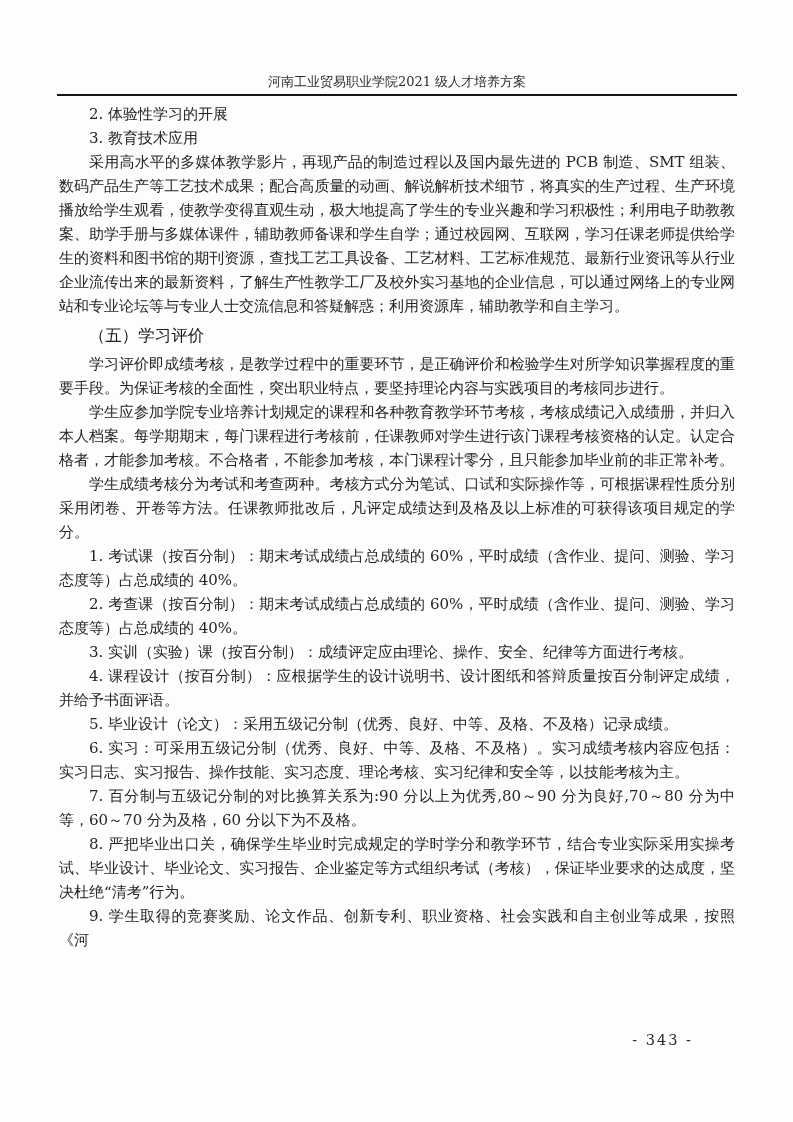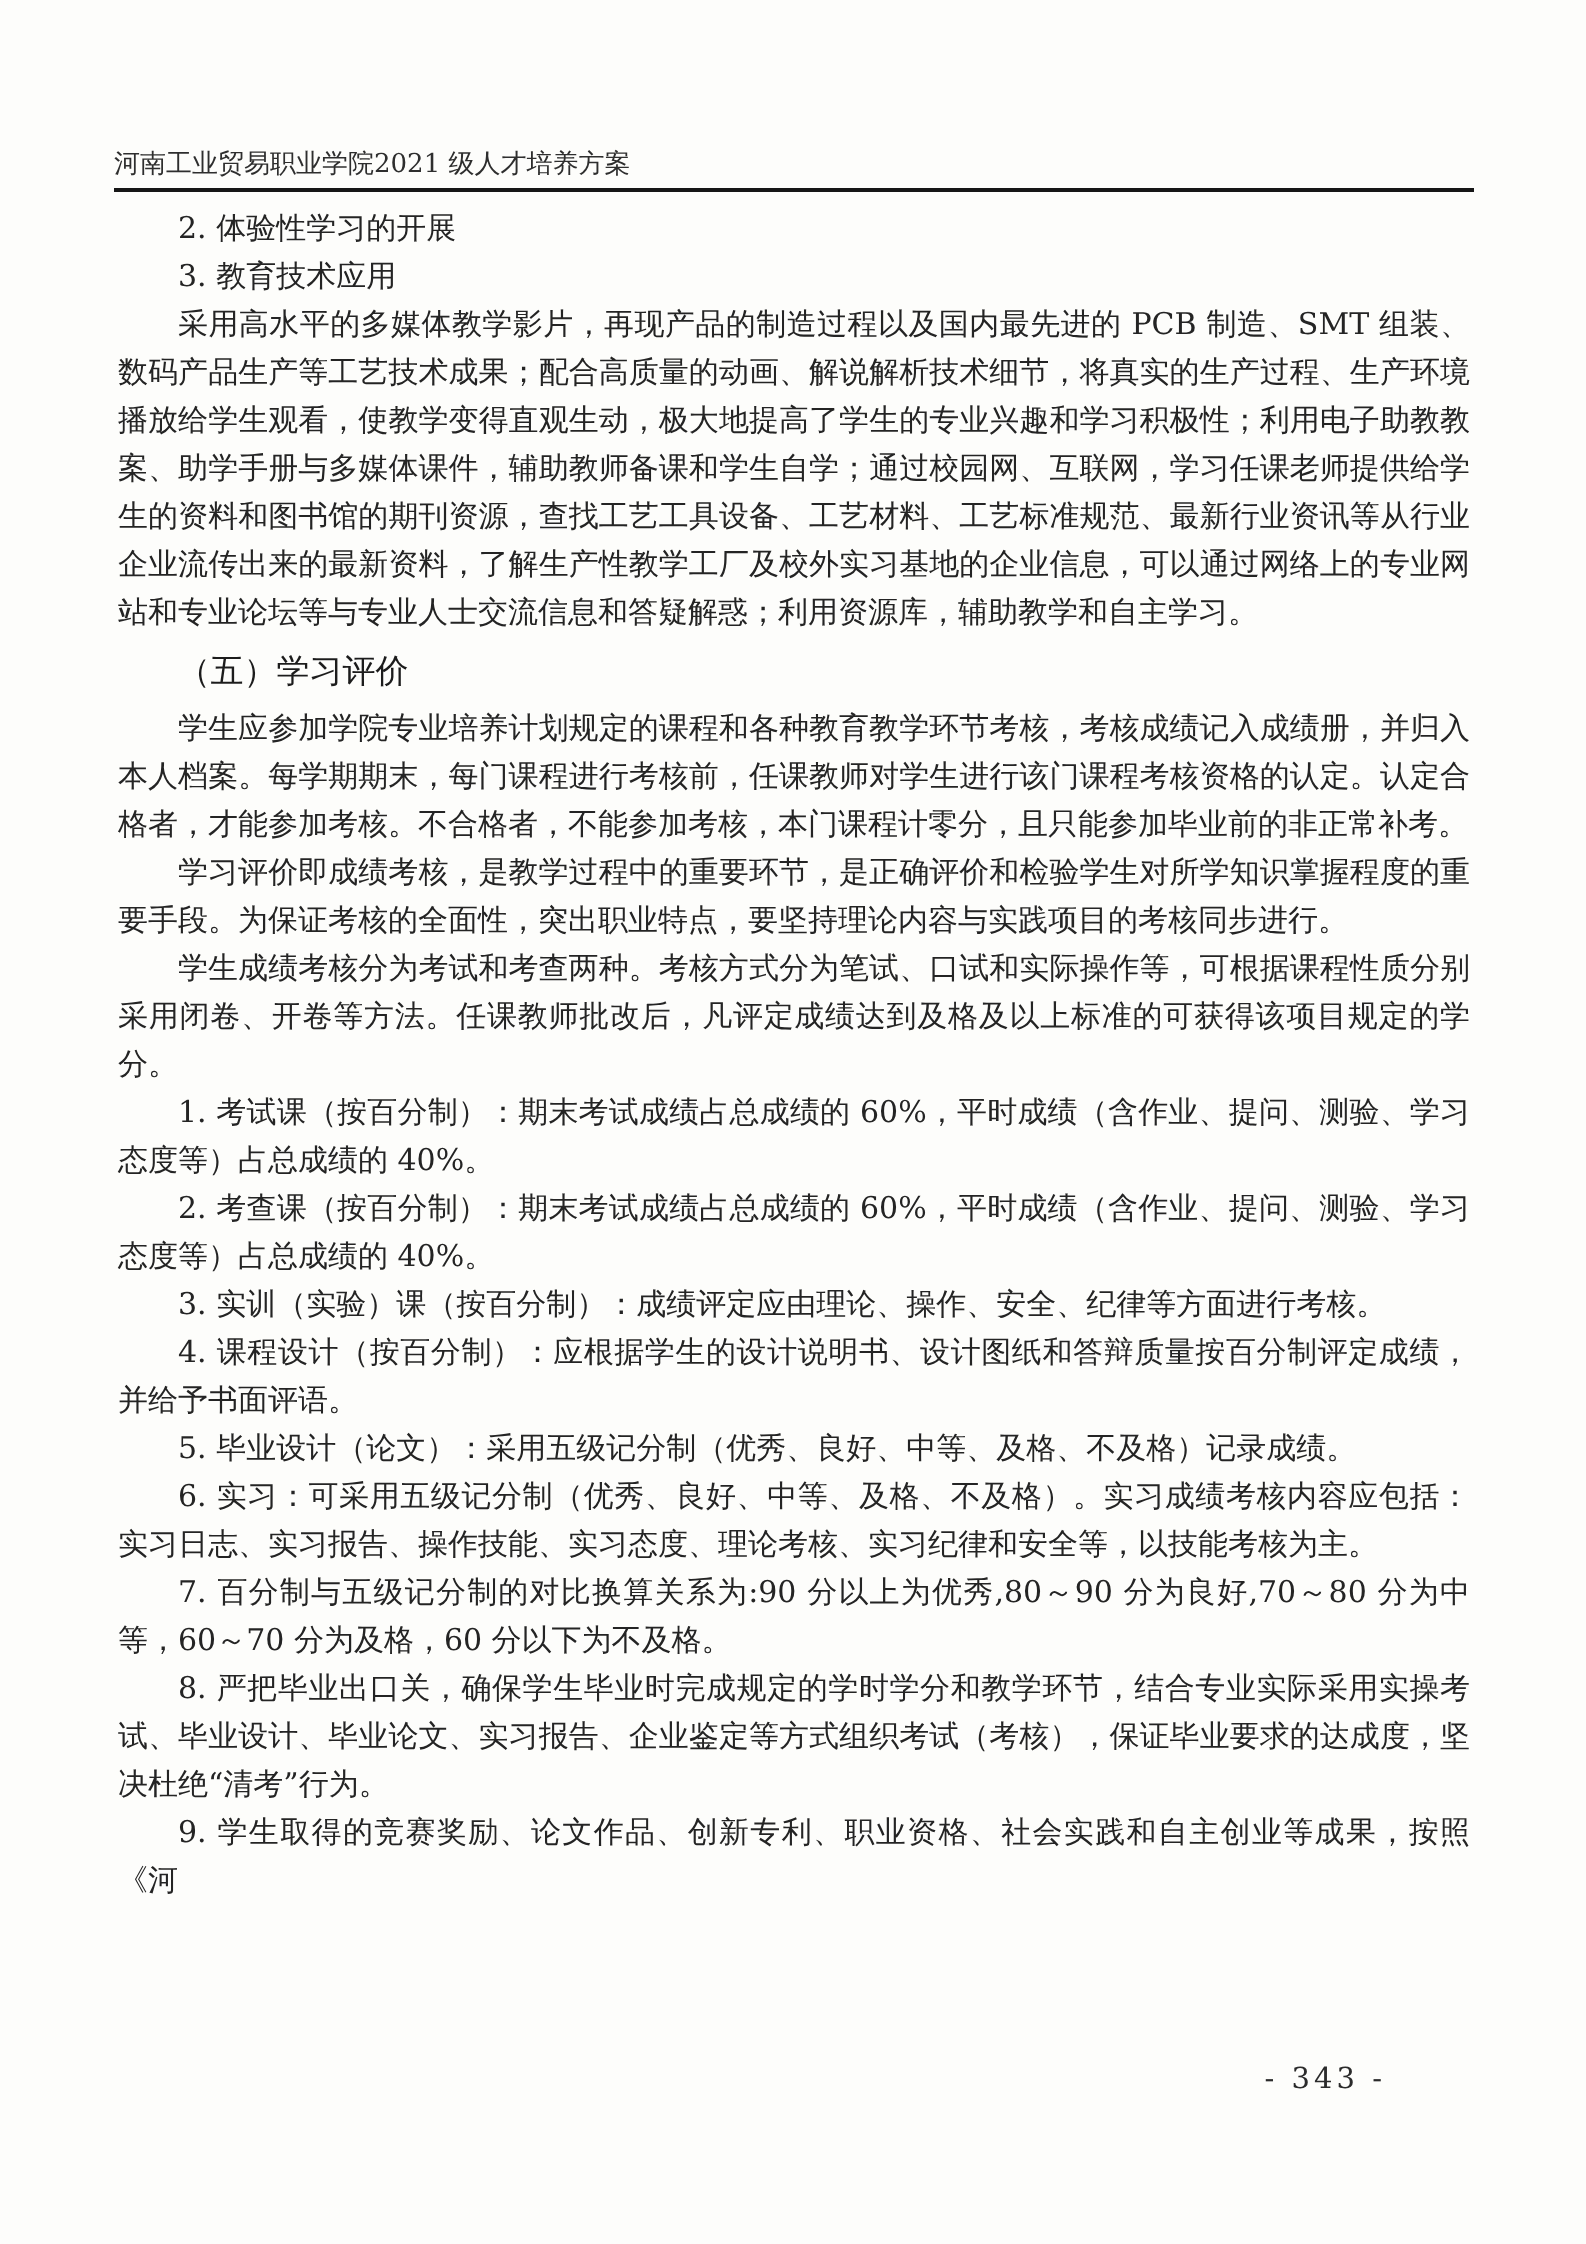--- a/index.html
+++ b/index.html
@@ -18,21 +18,21 @@
     overflow: hidden;
     box-sizing: border-box;
   }
   
   .header {
     position: absolute;
     top: 73px;
     left: 57px;
     width: 680px;
     display: flex;
-    justify-content: flex-start;
+    justify-content: center;
     align-items: flex-end;
     font-size: 13px;
     color: #2e2e2e;
     padding-bottom: 3px;
     border-bottom: 1px solid #2a2a2a;
   }
   .header-rule-thick {
     position: absolute;
     top: 94px;
     left: 57px;
@@ -81,22 +81,22 @@
     <span>河南工业贸易职业学院</span>
     <span>2021 级人才培养方案</span>
   </div>
   <div class="header-rule-thick"></div>
 
   <div class="doc-body">
     <p>2. 体验性学习的开展</p>
     <p>3. 教育技术应用</p>
     <p>采用高水平的多媒体教学影片，再现产品的制造过程以及国内最先进的 PCB 制造、SMT 组装、数码产品生产等工艺技术成果；配合高质量的动画、解说解析技术细节，将真实的生产过程、生产环境播放给学生观看，使教学变得直观生动，极大地提高了学生的专业兴趣和学习积极性；利用电子助教教案、助学手册与多媒体课件，辅助教师备课和学生自学；通过校园网、互联网，学习任课老师提供给学生的资料和图书馆的期刊资源，查找工艺工具设备、工艺材料、工艺标准规范、最新行业资讯等从行业企业流传出来的最新资料，了解生产性教学工厂及校外实习基地的企业信息，可以通过网络上的专业网站和专业论坛等与专业人士交流信息和答疑解惑；利用资源库，辅助教学和自主学习。</p>
     <p class="section-heading">（五）学习评价</p>
+    <p>学习评价即成绩考核，是教学过程中的重要环节，是正确评价和检验学生对所学知识掌握程度的重要手段。为保证考核的全面性，突出职业特点，要坚持理论内容与实践项目的考核同步进行。</p>
     <p>学生应参加学院专业培养计划规定的课程和各种教育教学环节考核，考核成绩记入成绩册，并归入本人档案。每学期期末，每门课程进行考核前，任课教师对学生进行该门课程考核资格的认定。认定合格者，才能参加考核。不合格者，不能参加考核，本门课程计零分，且只能参加毕业前的非正常补考。</p>
-    <p>学习评价即成绩考核，是教学过程中的重要环节，是正确评价和检验学生对所学知识掌握程度的重要手段。为保证考核的全面性，突出职业特点，要坚持理论内容与实践项目的考核同步进行。</p>
     <p>学生成绩考核分为考试和考查两种。考核方式分为笔试、口试和实际操作等，可根据课程性质分别采用闭卷、开卷等方法。任课教师批改后，凡评定成绩达到及格及以上标准的可获得该项目规定的学分。</p>
     <p>1. 考试课（按百分制）：期末考试成绩占总成绩的 60%，平时成绩（含作业、提问、测验、学习态度等）占总成绩的 40%。</p>
     <p>2. 考查课（按百分制）：期末考试成绩占总成绩的 60%，平时成绩（含作业、提问、测验、学习态度等）占总成绩的 40%。</p>
     <p>3. 实训（实验）课（按百分制）：成绩评定应由理论、操作、安全、纪律等方面进行考核。</p>
     <p>4. 课程设计（按百分制）：应根据学生的设计说明书、设计图纸和答辩质量按百分制评定成绩，并给予书面评语。</p>
     <p>5. 毕业设计（论文）：采用五级记分制（优秀、良好、中等、及格、不及格）记录成绩。</p>
     <p>6. 实习：可采用五级记分制（优秀、良好、中等、及格、不及格）。实习成绩考核内容应包括：实习日志、实习报告、操作技能、实习态度、理论考核、实习纪律和安全等，以技能考核为主。</p>
     <p>7. 百分制与五级记分制的对比换算关系为:90 分以上为优秀,80～90 分为良好,70～80 分为中等，60～70 分为及格，60 分以下为不及格。</p>
     <p>8. 严把毕业出口关，确保学生毕业时完成规定的学时学分和教学环节，结合专业实际采用实操考试、毕业设计、毕业论文、实习报告、企业鉴定等方式组织考试（考核），保证毕业要求的达成度，坚决杜绝“清考”行为。</p>
     <p>9. 学生取得的竞赛奖励、论文作品、创新专利、职业资格、社会实践和自主创业等成果，按照《河</p>

